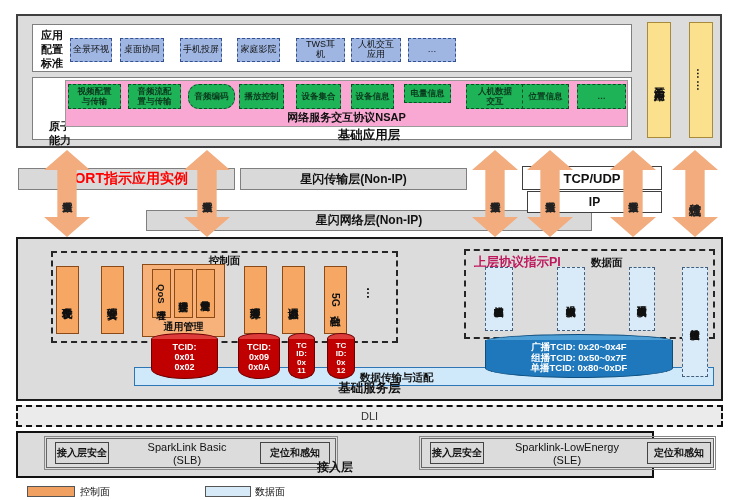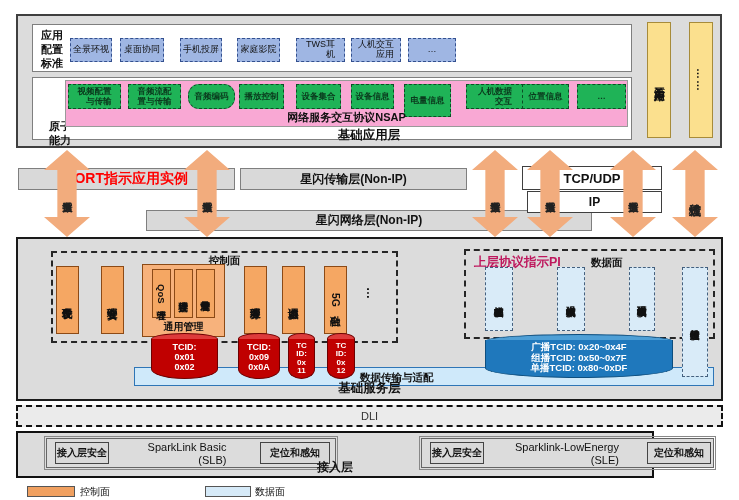--- a/index.html
+++ b/index.html
@@ -3,21 +3,21 @@
 <meta charset="utf-8">
 <style>
   html,body{margin:0;padding:0;background:#fff;}
   *{box-sizing:border-box;}
   #stage{
     position:relative;width:739px;height:500px;background:#fff;overflow:hidden;
     font-family:"Liberation Sans","DejaVu Sans",sans-serif;color:#111;
   }
   .abs{position:absolute;}
   .pre{white-space:pre-line;line-height:1.12;}
-  .ctr{display:flex;align-items:center;justify-content:center;text-align:right;}
+  .ctr{display:flex;align-items:center;justify-content:center;text-align:center;}
   .vtext{writing-mode:vertical-rl;text-orientation:mixed;}
   
   .layerbox{background:#DCDCDC;border:2px solid #3f3f3f;}
   .innerwhite{background:#fff;border:1px solid #7f7f7f;}
   .rowlabel{font-size:11px;font-weight:600;line-height:1.25;text-align:center;}
   .bluebox{background:#9FB6E3;border:1px dashed #33508f;font-size:9px;line-height:1.1;}
   .pink{background:#f9a8d4;border:1px solid #9a9a9a;}
   .greenbox{background:#1FB357;border:1px dashed #0b4f26;font-size:8.5px;color:#0a3a1d;font-weight:600;line-height:1.1;}
   .yellowbox{background:#FBE08E;border:1px solid #a78b3a;font-size:11px;font-weight:600;letter-spacing:1px;}
   .layer-title{position:absolute;bottom:2px;left:0;right:0;text-align:center;font-weight:bold;font-size:12.5px;}
@@ -76,21 +76,21 @@
 能力</div>
       <div class="abs pink" style="left:32px;top:2px;width:563px;height:47px;">
         <div class="abs greenbox ctr pre" style="left:2px;top:3px;width:53px;height:25px;">视频配置
 与传输</div>
         <div class="abs greenbox ctr pre" style="left:62px;top:3px;width:53px;height:25px;">音频流配
 置与传输</div>
         <div class="abs greenbox ctr pre" style="left:122px;top:3px;width:47px;height:25px;border-radius:11px;">音频编码</div>
         <div class="abs greenbox ctr pre" style="left:173px;top:3px;width:45px;height:25px;">播放控制</div>
         <div class="abs greenbox ctr pre" style="left:230px;top:3px;width:45px;height:25px;">设备集合</div>
         <div class="abs greenbox ctr pre" style="left:285px;top:3px;width:43px;height:25px;">设备信息</div>
-        <div class="abs greenbox ctr pre" style="left:338px;top:3px;width:47px;height:33px;">电量信息</div>
+        <div class="abs greenbox ctr pre" style="left:338px;top:3px;width:47px;height:19px;">电量信息</div>
         <div class="abs greenbox ctr pre" style="left:400px;top:3px;width:58px;height:25px;">人机数据
 交互</div>
         <div class="abs greenbox ctr pre" style="left:456px;top:3px;width:47px;height:25px;">位置信息</div>
         <div class="abs greenbox ctr pre" style="left:511px;top:3px;width:49px;height:25px;">…</div>
         <div class="abs" style="left:0;right:0;bottom:1px;text-align:center;font-weight:bold;font-size:11px;">网络服务交互协议NSAP</div>
       </div>
     </div>
 
     <div class="abs yellowbox ctr" style="left:629px;top:6px;width:24px;height:116px;">
       <span class="vtext">第三方应用</span>

